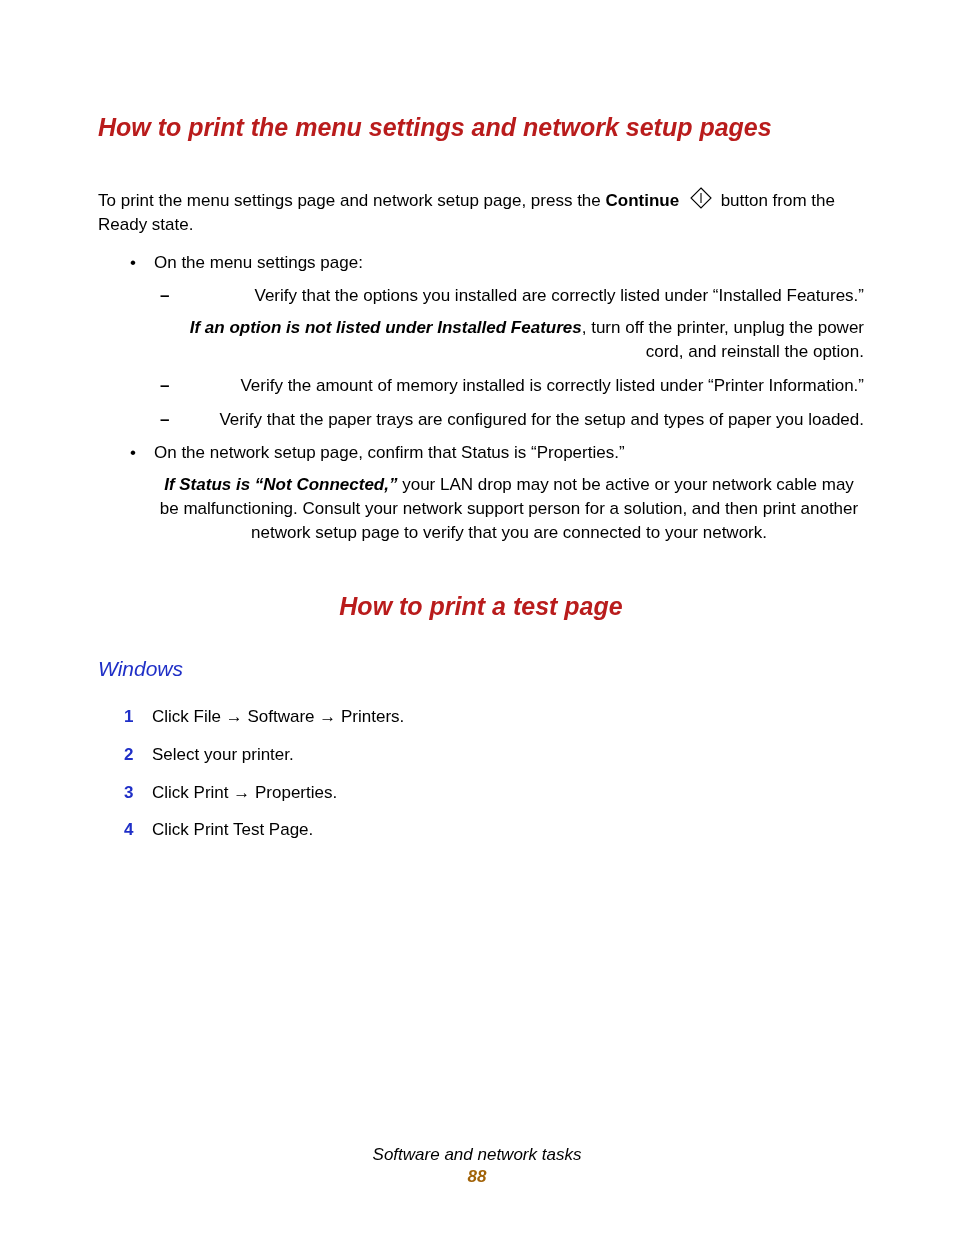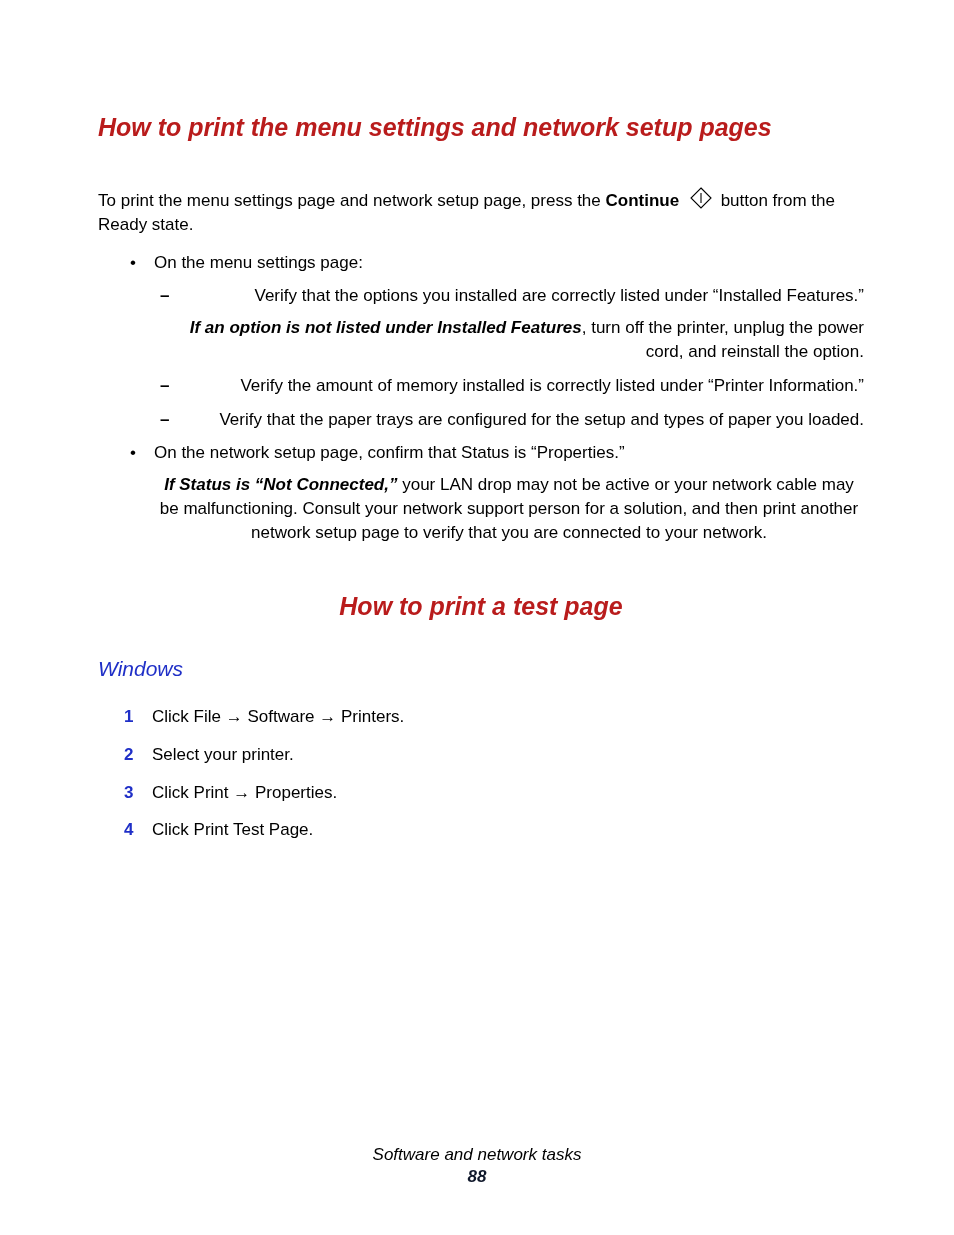--- a/index.html
+++ b/index.html
@@ -107,21 +107,21 @@
     .footer {
       position: absolute;
       bottom: 48px;
       left: 0;
       width: 100%;
       text-align: center;
       font-style: italic;
       font-size: 17px;
     }
     .footer .pnum {
-      color: #0f172a;
+      color: #a16207;
       font-weight: bold;
       font-style: italic;
       margin-top: 2px;
     }
   </style>
 </head>
 <body>
 
 <div class="page">
 

